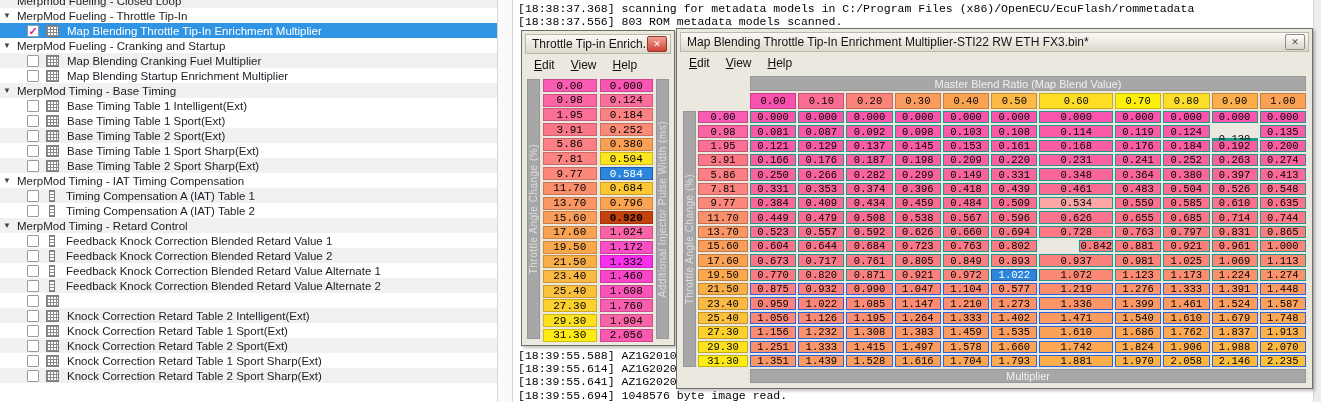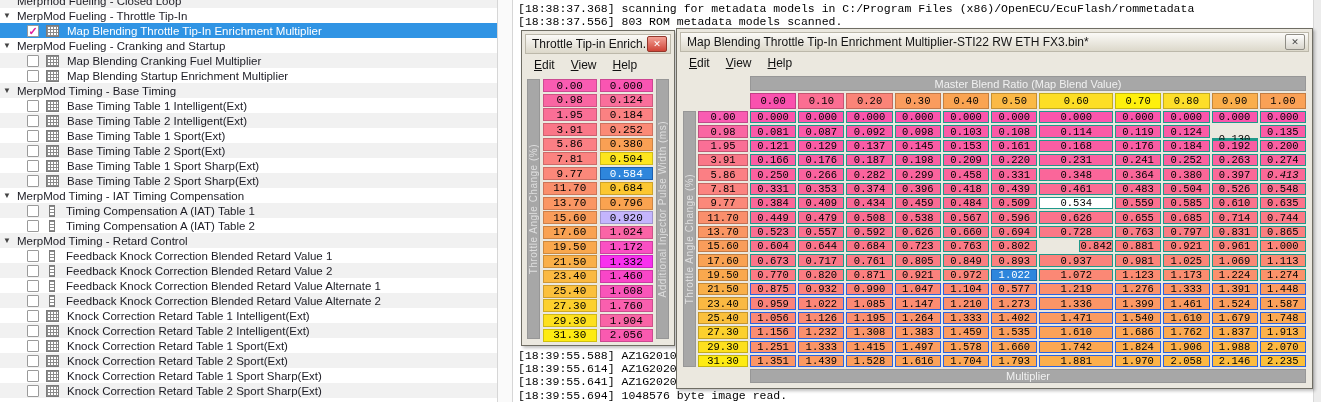--- a/index.html
+++ b/index.html
@@ -112,25 +112,20 @@
         </div>
         <div class="trow even">
           <span class="tri">▼</span>
           <span class="glabel">MerpMod Timing - Base Timing</span>
         </div>
         <div class="trow odd">
           <span class="cbox"></span>
           <span class="ticon table2d"></span>
           <span class="clabel">Base Timing Table 1 Intelligent(Ext)</span>
         </div>
-        <div class="trow even">
-          <span class="cbox"></span>
-          <span class="ticon table2d"></span>
-          <span class="clabel">Base Timing Table 2 Intelligent(Ext)</span>
-        </div>
         <div class="trow odd">
           <span class="cbox"></span>
           <span class="ticon table2d"></span>
           <span class="clabel">Base Timing Table 1 Sport(Ext)</span>
         </div>
         <div class="trow even">
           <span class="cbox"></span>
           <span class="ticon table2d"></span>
           <span class="clabel">Base Timing Table 2 Sport(Ext)</span>
         </div>
@@ -178,21 +173,20 @@
           <span class="clabel">Feedback Knock Correction Blended Retard Value Alternate 1</span>
         </div>
         <div class="trow even">
           <span class="cbox"></span>
           <span class="ticon table1d"></span>
           <span class="clabel">Feedback Knock Correction Blended Retard Value Alternate 2</span>
         </div>
         <div class="trow odd">
           <span class="cbox"></span>
           <span class="ticon table2d"></span>
-          <span class="clabel">Knock Correction Retard Table 1 Intelligent(Ext)</span>
         </div>
         <div class="trow even">
           <span class="cbox"></span>
           <span class="ticon table2d"></span>
           <span class="clabel">Knock Correction Retard Table 2 Intelligent(Ext)</span>
         </div>
         <div class="trow odd">
           <span class="cbox"></span>
           <span class="ticon table2d"></span>
           <span class="clabel">Knock Correction Retard Table 1 Sport(Ext)</span>
@@ -265,21 +259,21 @@
       <div class="scol">
           <div class="scell" style="background: rgb(249, 85, 178);">0.000</div>
           <div class="scell" style="background: rgb(250, 111, 155);">0.124</div>
           <div class="scell" style="background: rgb(251, 129, 130);">0.184</div>
           <div class="scell" style="background: rgb(251, 138, 118);">0.252</div>
           <div class="scell" style="background: rgb(249, 160, 84);">0.380</div>
           <div class="scell" style="background: rgb(253, 229, 30);">0.504</div>
           <div class="scell selcell">0.584</div>
           <div class="scell" style="background: rgb(252, 199, 49);">0.684</div>
           <div class="scell" style="background: rgb(250, 163, 80);">0.796</div>
-          <div class="scell" style="background: #c4b5fd;">0.920</div>
+          <div class="scell" style="background: #c2410c; font-weight: bold;">0.920</div>
           <div class="scell" style="background: rgb(250, 100, 166);">1.024</div>
           <div class="scell" style="background: rgb(250, 80, 195);">1.172</div>
           <div class="scell" style="background: rgb(248, 48, 238);">1.332</div>
           <div class="scell" style="background: rgb(249, 70, 200);">1.460</div>
           <div class="scell" style="background: rgb(249, 85, 185);">1.608</div>
           <div class="scell" style="background: rgb(249, 95, 174);">1.760</div>
           <div class="scell" style="background: rgb(249, 100, 166);">1.904</div>
           <div class="scell" style="background: rgb(249, 90, 176);">2.056</div>
         </div>
       <div class="vstrip">
@@ -362,47 +356,47 @@
         <div class="dcell" style="grid-area: 6 / 9; background: rgb(250, 96, 160);">0.231</div>
         <div class="dcell" style="grid-area: 6 / 10; background: rgb(250, 97, 160);">0.241</div>
         <div class="dcell" style="grid-area: 6 / 11; background: rgb(250, 97, 159);">0.252</div>
         <div class="dcell" style="grid-area: 6 / 12; background: rgb(250, 98, 158);">0.263</div>
         <div class="dcell" style="grid-area: 6 / 13; background: rgb(250, 98, 158);">0.274</div>
         <div class="rhcell" style="grid-area: 7 / 2; background: rgb(251, 127, 132);">5.86</div>
         <div class="dcell" style="grid-area: 7 / 3; background: rgb(250, 97, 159);">0.250</div>
         <div class="dcell" style="grid-area: 7 / 4; background: rgb(250, 98, 158);">0.266</div>
         <div class="dcell" style="grid-area: 7 / 5; background: rgb(250, 99, 157);">0.282</div>
         <div class="dcell" style="grid-area: 7 / 6; background: rgb(250, 99, 157);">0.299</div>
-        <div class="dcell" style="grid-area: 7 / 7; background: rgb(250, 100, 156);">0.458</div>
+        <div class="dcell" style="grid-area: 7 / 7; background: rgb(250, 100, 156);">0.149</div>
         <div class="dcell" style="grid-area: 7 / 8; background: rgb(250, 101, 155);">0.331</div>
         <div class="dcell" style="grid-area: 7 / 9; background: rgb(250, 102, 154);">0.348</div>
         <div class="dcell" style="grid-area: 7 / 10; background: rgb(250, 102, 153);">0.364</div>
         <div class="dcell" style="grid-area: 7 / 11; background: rgb(250, 103, 152);">0.380</div>
         <div class="dcell" style="grid-area: 7 / 12; background: rgb(250, 104, 152);">0.397</div>
-        <div class="dcell" style="grid-area: 7 / 13; background: rgb(250, 105, 151); font-style: italic;">0.413</div>
+        <div class="dcell" style="grid-area: 7 / 13; background: rgb(250, 105, 151);">0.413</div>
         <div class="rhcell" style="grid-area: 8 / 2; background: rgb(251, 131, 128);">7.81</div>
         <div class="dcell" style="grid-area: 8 / 3; background: rgb(250, 101, 155);">0.331</div>
         <div class="dcell" style="grid-area: 8 / 4; background: rgb(250, 102, 154);">0.353</div>
         <div class="dcell" style="grid-area: 8 / 5; background: rgb(250, 103, 153);">0.374</div>
         <div class="dcell" style="grid-area: 8 / 6; background: rgb(250, 104, 152);">0.396</div>
         <div class="dcell" style="grid-area: 8 / 7; background: rgb(250, 105, 150);">0.418</div>
         <div class="dcell" style="grid-area: 8 / 8; background: rgb(250, 106, 149);">0.439</div>
         <div class="dcell" style="grid-area: 8 / 9; background: rgb(250, 107, 148);">0.461</div>
         <div class="dcell" style="grid-area: 8 / 10; background: rgb(250, 108, 147);">0.483</div>
         <div class="dcell" style="grid-area: 8 / 11; background: rgb(250, 109, 146);">0.504</div>
         <div class="dcell" style="grid-area: 8 / 12; background: rgb(250, 110, 145);">0.526</div>
         <div class="dcell" style="grid-area: 8 / 13; background: rgb(250, 111, 144);">0.548</div>
         <div class="rhcell" style="grid-area: 9 / 2; background: rgb(251, 136, 122);">9.77</div>
         <div class="dcell" style="grid-area: 9 / 3; background: rgb(250, 103, 152);">0.384</div>
         <div class="dcell" style="grid-area: 9 / 4; background: rgb(250, 105, 151);">0.409</div>
         <div class="dcell" style="grid-area: 9 / 5; background: rgb(250, 106, 150);">0.434</div>
         <div class="dcell" style="grid-area: 9 / 6; background: rgb(250, 107, 148);">0.459</div>
         <div class="dcell" style="grid-area: 9 / 7; background: rgb(250, 108, 147);">0.484</div>
         <div class="dcell" style="grid-area: 9 / 8; background: rgb(250, 109, 146);">0.509</div>
-        <div class="dcell" style="grid-area: 9 / 9; background: #ffffff;">0.534</div>
+        <div class="dcell" style="grid-area: 9 / 9; background: #fca5a5;">0.534</div>
         <div class="dcell" style="grid-area: 9 / 10; background: rgb(251, 112, 143);">0.559</div>
         <div class="dcell" style="grid-area: 9 / 11; background: rgb(251, 113, 142);">0.585</div>
         <div class="dcell" style="grid-area: 9 / 12; background: rgb(251, 114, 141);">0.610</div>
         <div class="dcell" style="grid-area: 9 / 13; background: rgb(251, 115, 139);">0.635</div>
         <div class="rhcell" style="grid-area: 10 / 2; background: rgb(250, 143, 108);">11.70</div>
         <div class="dcell" style="grid-area: 10 / 3; background: rgb(250, 106, 149);">0.449</div>
         <div class="dcell" style="grid-area: 10 / 4; background: rgb(250, 108, 147);">0.479</div>
         <div class="dcell" style="grid-area: 10 / 5; background: rgb(250, 109, 146);">0.508</div>
         <div class="dcell" style="grid-area: 10 / 6; background: rgb(250, 111, 144);">0.538</div>
         <div class="dcell" style="grid-area: 10 / 7; background: rgb(251, 112, 143);">0.567</div>

